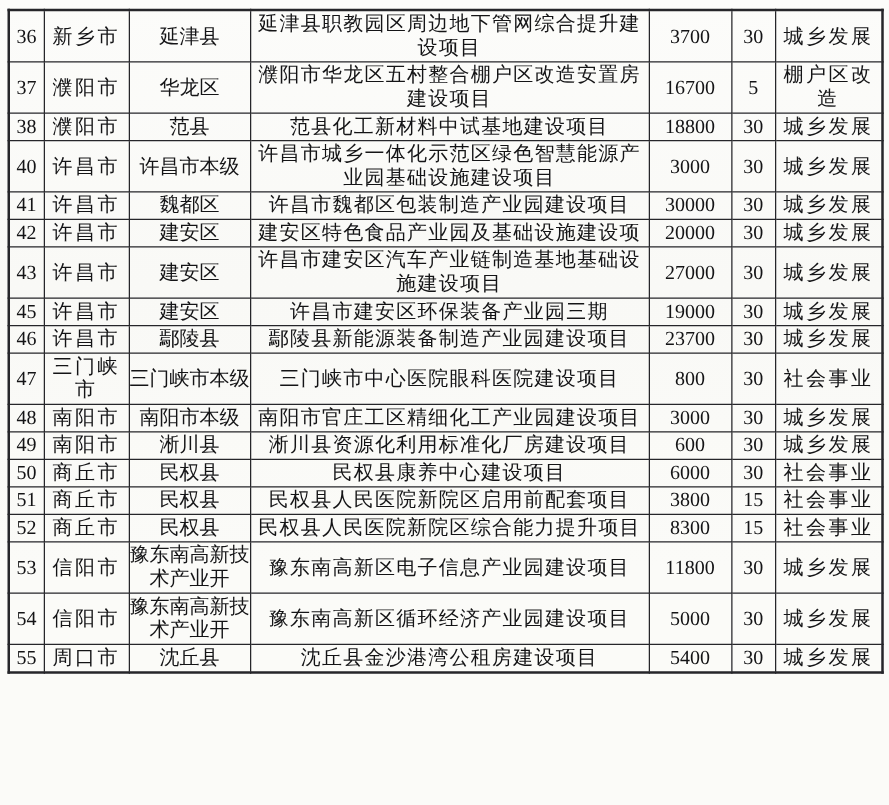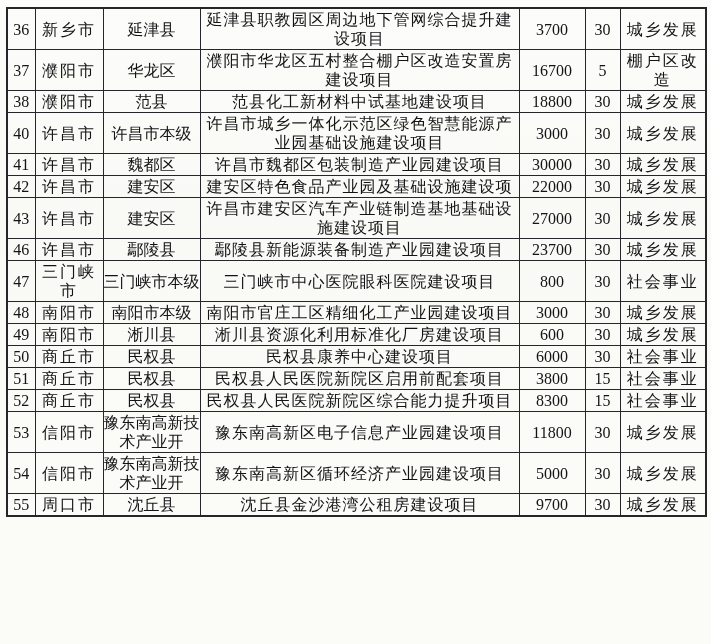--- a/index.html
+++ b/index.html
@@ -103,30 +103,39 @@
     <td class="c-project">许昌市魏都区包装制造产业园建设项目</td>
     <td class="c-amount">30000</td>
     <td class="c-percent">30</td>
     <td class="c-category">城乡发展</td>
   </tr>
         <tr>
     <td class="c-no">42</td>
     <td class="c-city">许昌市</td>
     <td class="c-county">建安区</td>
     <td class="c-project">建安区特色食品产业园及基础设施建设项</td>
-    <td class="c-amount">22000</td>
+    <td class="c-amount">20000</td>
     <td class="c-percent">30</td>
     <td class="c-category">城乡发展</td>
   </tr>
         <tr>
     <td class="c-no">43</td>
     <td class="c-city">许昌市</td>
     <td class="c-county">建安区</td>
     <td class="c-project">许昌市建安区汽车产业链制造基地基础设施建设项目</td>
     <td class="c-amount">27000</td>
+    <td class="c-percent">30</td>
+    <td class="c-category">城乡发展</td>
+  </tr>
+        <tr>
+    <td class="c-no">45</td>
+    <td class="c-city">许昌市</td>
+    <td class="c-county">建安区</td>
+    <td class="c-project">许昌市建安区环保装备产业园三期</td>
+    <td class="c-amount">19000</td>
     <td class="c-percent">30</td>
     <td class="c-category">城乡发展</td>
   </tr>
         <tr>
     <td class="c-no">46</td>
     <td class="c-city">许昌市</td>
     <td class="c-county">鄢陵县</td>
     <td class="c-project">鄢陵县新能源装备制造产业园建设项目</td>
     <td class="c-amount">23700</td>
     <td class="c-percent">30</td>
@@ -202,19 +211,19 @@
     <td class="c-project">豫东南高新区循环经济产业园建设项目</td>
     <td class="c-amount">5000</td>
     <td class="c-percent">30</td>
     <td class="c-category">城乡发展</td>
   </tr>
         <tr>
     <td class="c-no">55</td>
     <td class="c-city">周口市</td>
     <td class="c-county">沈丘县</td>
     <td class="c-project">沈丘县金沙港湾公租房建设项目</td>
-    <td class="c-amount">9700</td>
+    <td class="c-amount">5400</td>
     <td class="c-percent">30</td>
     <td class="c-category">城乡发展</td>
   </tr>
       </tbody>
   </table>
 </div>
 
 </body></html>

